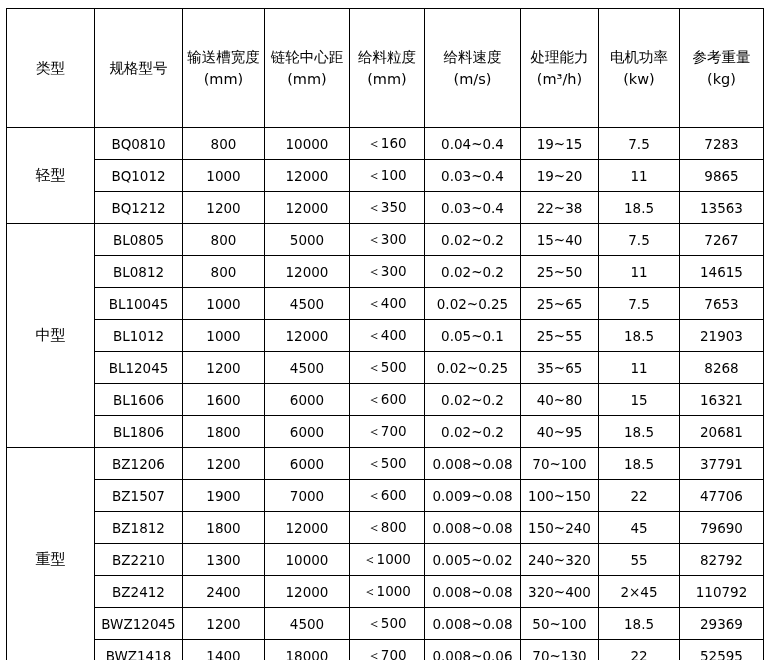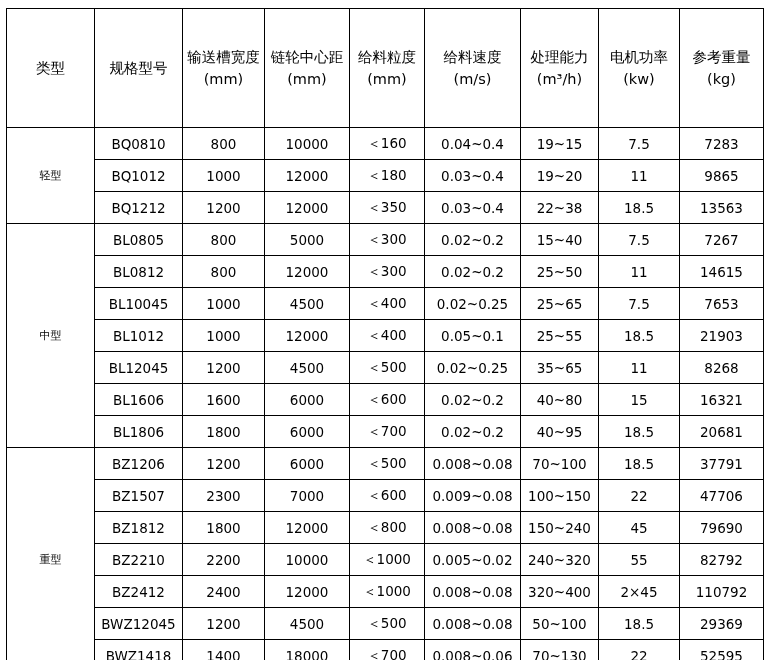--- a/index.html
+++ b/index.html
@@ -41,21 +41,21 @@
     line-height: 1.55;
   }
   thead td .hl {
     display: block;
   }
   tbody td {
     height: 31px;
     font-size: 13.5px;
   }
   td.cat {
-    font-size: 11px;
+    font-size: 15px;
   }
   
   col.c0 { width: 88px; }
   col.c1 { width: 88px; }
   col.c2 { width: 82px; }
   col.c3 { width: 85px; }
   col.c4 { width: 75px; }
   col.c5 { width: 96px; }
   col.c6 { width: 78px; }
   col.c7 { width: 81px; }
@@ -125,21 +125,21 @@
         <td>＜160</td>
         <td>0.04~0.4</td>
         <td>19~15</td>
         <td>7.5</td>
         <td>7283</td>
       </tr>
       <tr>
         <td>BQ1012</td>
         <td>1000</td>
         <td>12000</td>
-        <td>＜180</td>
+        <td>＜100</td>
         <td>0.03~0.4</td>
         <td>19~20</td>
         <td>11</td>
         <td>9865</td>
       </tr>
       <tr>
         <td>BQ1212</td>
         <td>1200</td>
         <td>12000</td>
         <td>＜350</td>
@@ -227,41 +227,41 @@
         <td>1200</td>
         <td>6000</td>
         <td>＜500</td>
         <td>0.008~0.08</td>
         <td>70~100</td>
         <td>18.5</td>
         <td>37791</td>
       </tr>
       <tr>
         <td>BZ1507</td>
-        <td>2300</td>
+        <td>1900</td>
         <td>7000</td>
         <td>＜600</td>
         <td>0.009~0.08</td>
         <td>100~150</td>
         <td>22</td>
         <td>47706</td>
       </tr>
       <tr>
         <td>BZ1812</td>
         <td>1800</td>
         <td>12000</td>
         <td>＜800</td>
         <td>0.008~0.08</td>
         <td>150~240</td>
         <td>45</td>
         <td>79690</td>
       </tr>
       <tr>
         <td>BZ2210</td>
-        <td>2200</td>
+        <td>1300</td>
         <td>10000</td>
         <td>＜1000</td>
         <td>0.005~0.02</td>
         <td>240~320</td>
         <td>55</td>
         <td>82792</td>
       </tr>
       <tr>
         <td>BZ2412</td>
         <td>2400</td>

